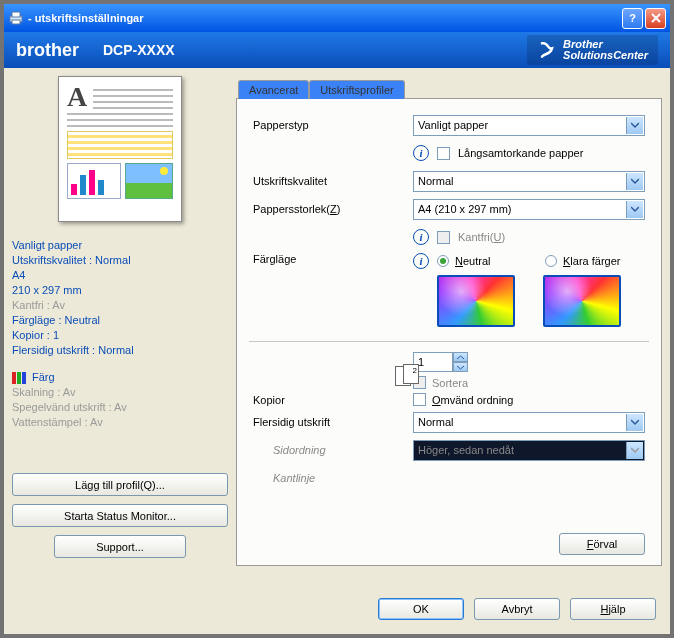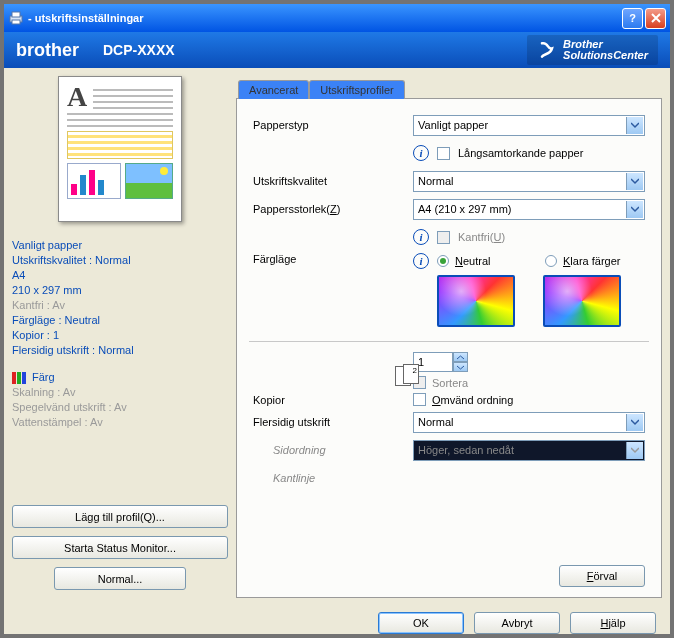--- a/index.html
+++ b/index.html
@@ -64,21 +64,21 @@
   .thumb { width:78px; height:52px; border:2px solid #0a4db8; background: conic-gradient(from 45deg,#f33,#ff0,#3c3,#39f,#93f,#f3c,#f33); border-radius:2px; position:relative; overflow:hidden; }
   .thumb::before{content:"";position:absolute;inset:0;background:radial-gradient(circle at 30% 30%,rgba(255,255,255,.6),transparent 40%);}
   .spinner { display:flex; }
   .spinner input { width:40px; height:20px; border:1px solid #7e9db9; padding:0 4px; }
   .spinbtns { display:flex; flex-direction:column; }
   .spinbtns div { width:15px; height:10px; border:1px solid #7e9db9; background:linear-gradient(#cde6ff,#9ec9f3); display:flex; align-items:center; justify-content:center; }
   .collate-icon { width:30px; height:22px; position:relative; flex-shrink:0; }
   .page { position:absolute; width:16px; height:20px; background:#fff; border:1px solid #666; font-size:8px; display:flex; align-items:flex-start; justify-content:flex-end; padding:1px; }
   .page.p1{left:0;top:2px;} .page.p2{left:8px;top:0;}
   .panel-bottom { margin-top:auto; display:flex; justify-content:flex-end; padding-top:10px; }
-  .footer { height: 36px; display:flex; align-items:flex-end; justify-content:flex-end; gap:10px; padding: 0 14px; }
+  .footer { height: 36px; display:flex; align-items:flex-start; justify-content:flex-end; gap:10px; padding: 0 14px; margin-top: 32px; }
   .btn { min-width:86px; height:22px; border:1px solid #7a98af; background:linear-gradient(#fff,#e8e8e0); border-radius:3px; display:flex; align-items:center; justify-content:center; padding:0 14px; }
   .btn.default { border:1px solid #2a7ad4; box-shadow: inset 0 0 0 1px #89c3ff; }
 </style>
 </head>
 <body>
 
 <div class="window">
 
   <div class="titlebar">
     <svg class="ticon" viewBox="0 0 16 16">
@@ -161,21 +161,21 @@
       </div>
 
       <div class="spacer"></div>
       <div class="lbtn">
           <span>Lägg till profil(Q)...</span>
         </div>
       <div class="lbtn">
           <span>Starta Status Monitor...</span>
         </div>
       <div class="lbtn centered">
-          <span>Normal...</span>
+          <span>Support...</span>
         </div>
     </div>
 
     <div class="right">
       <div class="tabs">
         <div class="tab"><span>Avancerat</span></div>
         <div class="tab"><span>Utskriftsprofiler</span></div>
       </div>
 
       <div class="panel">

